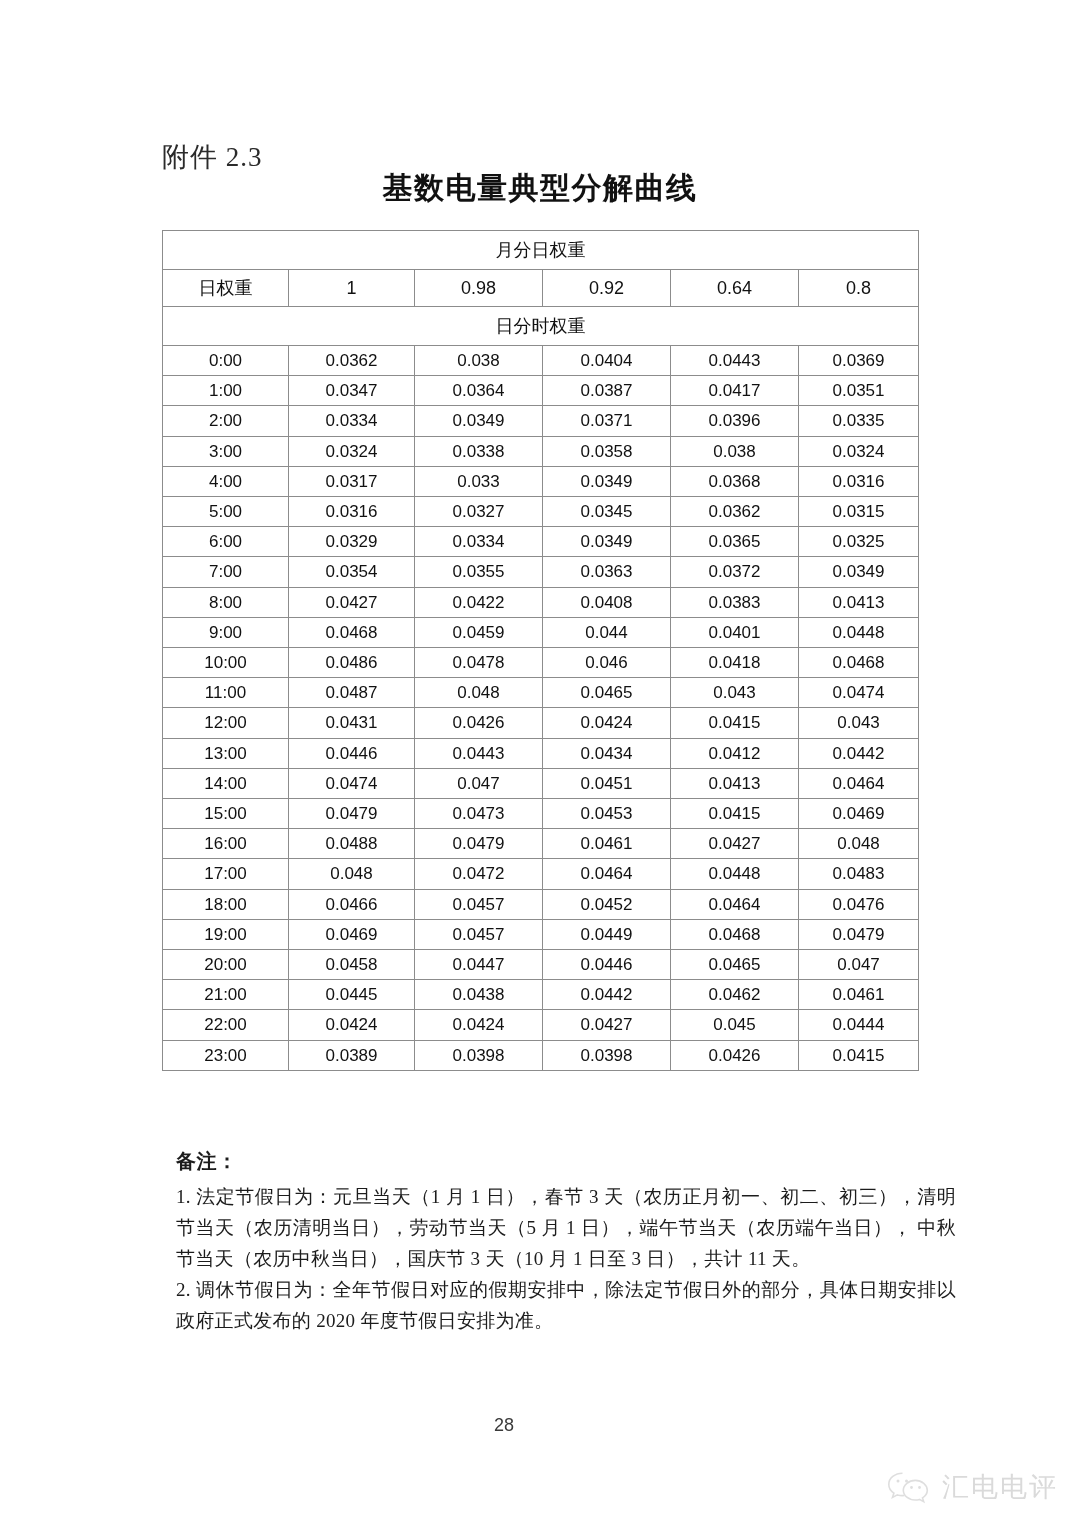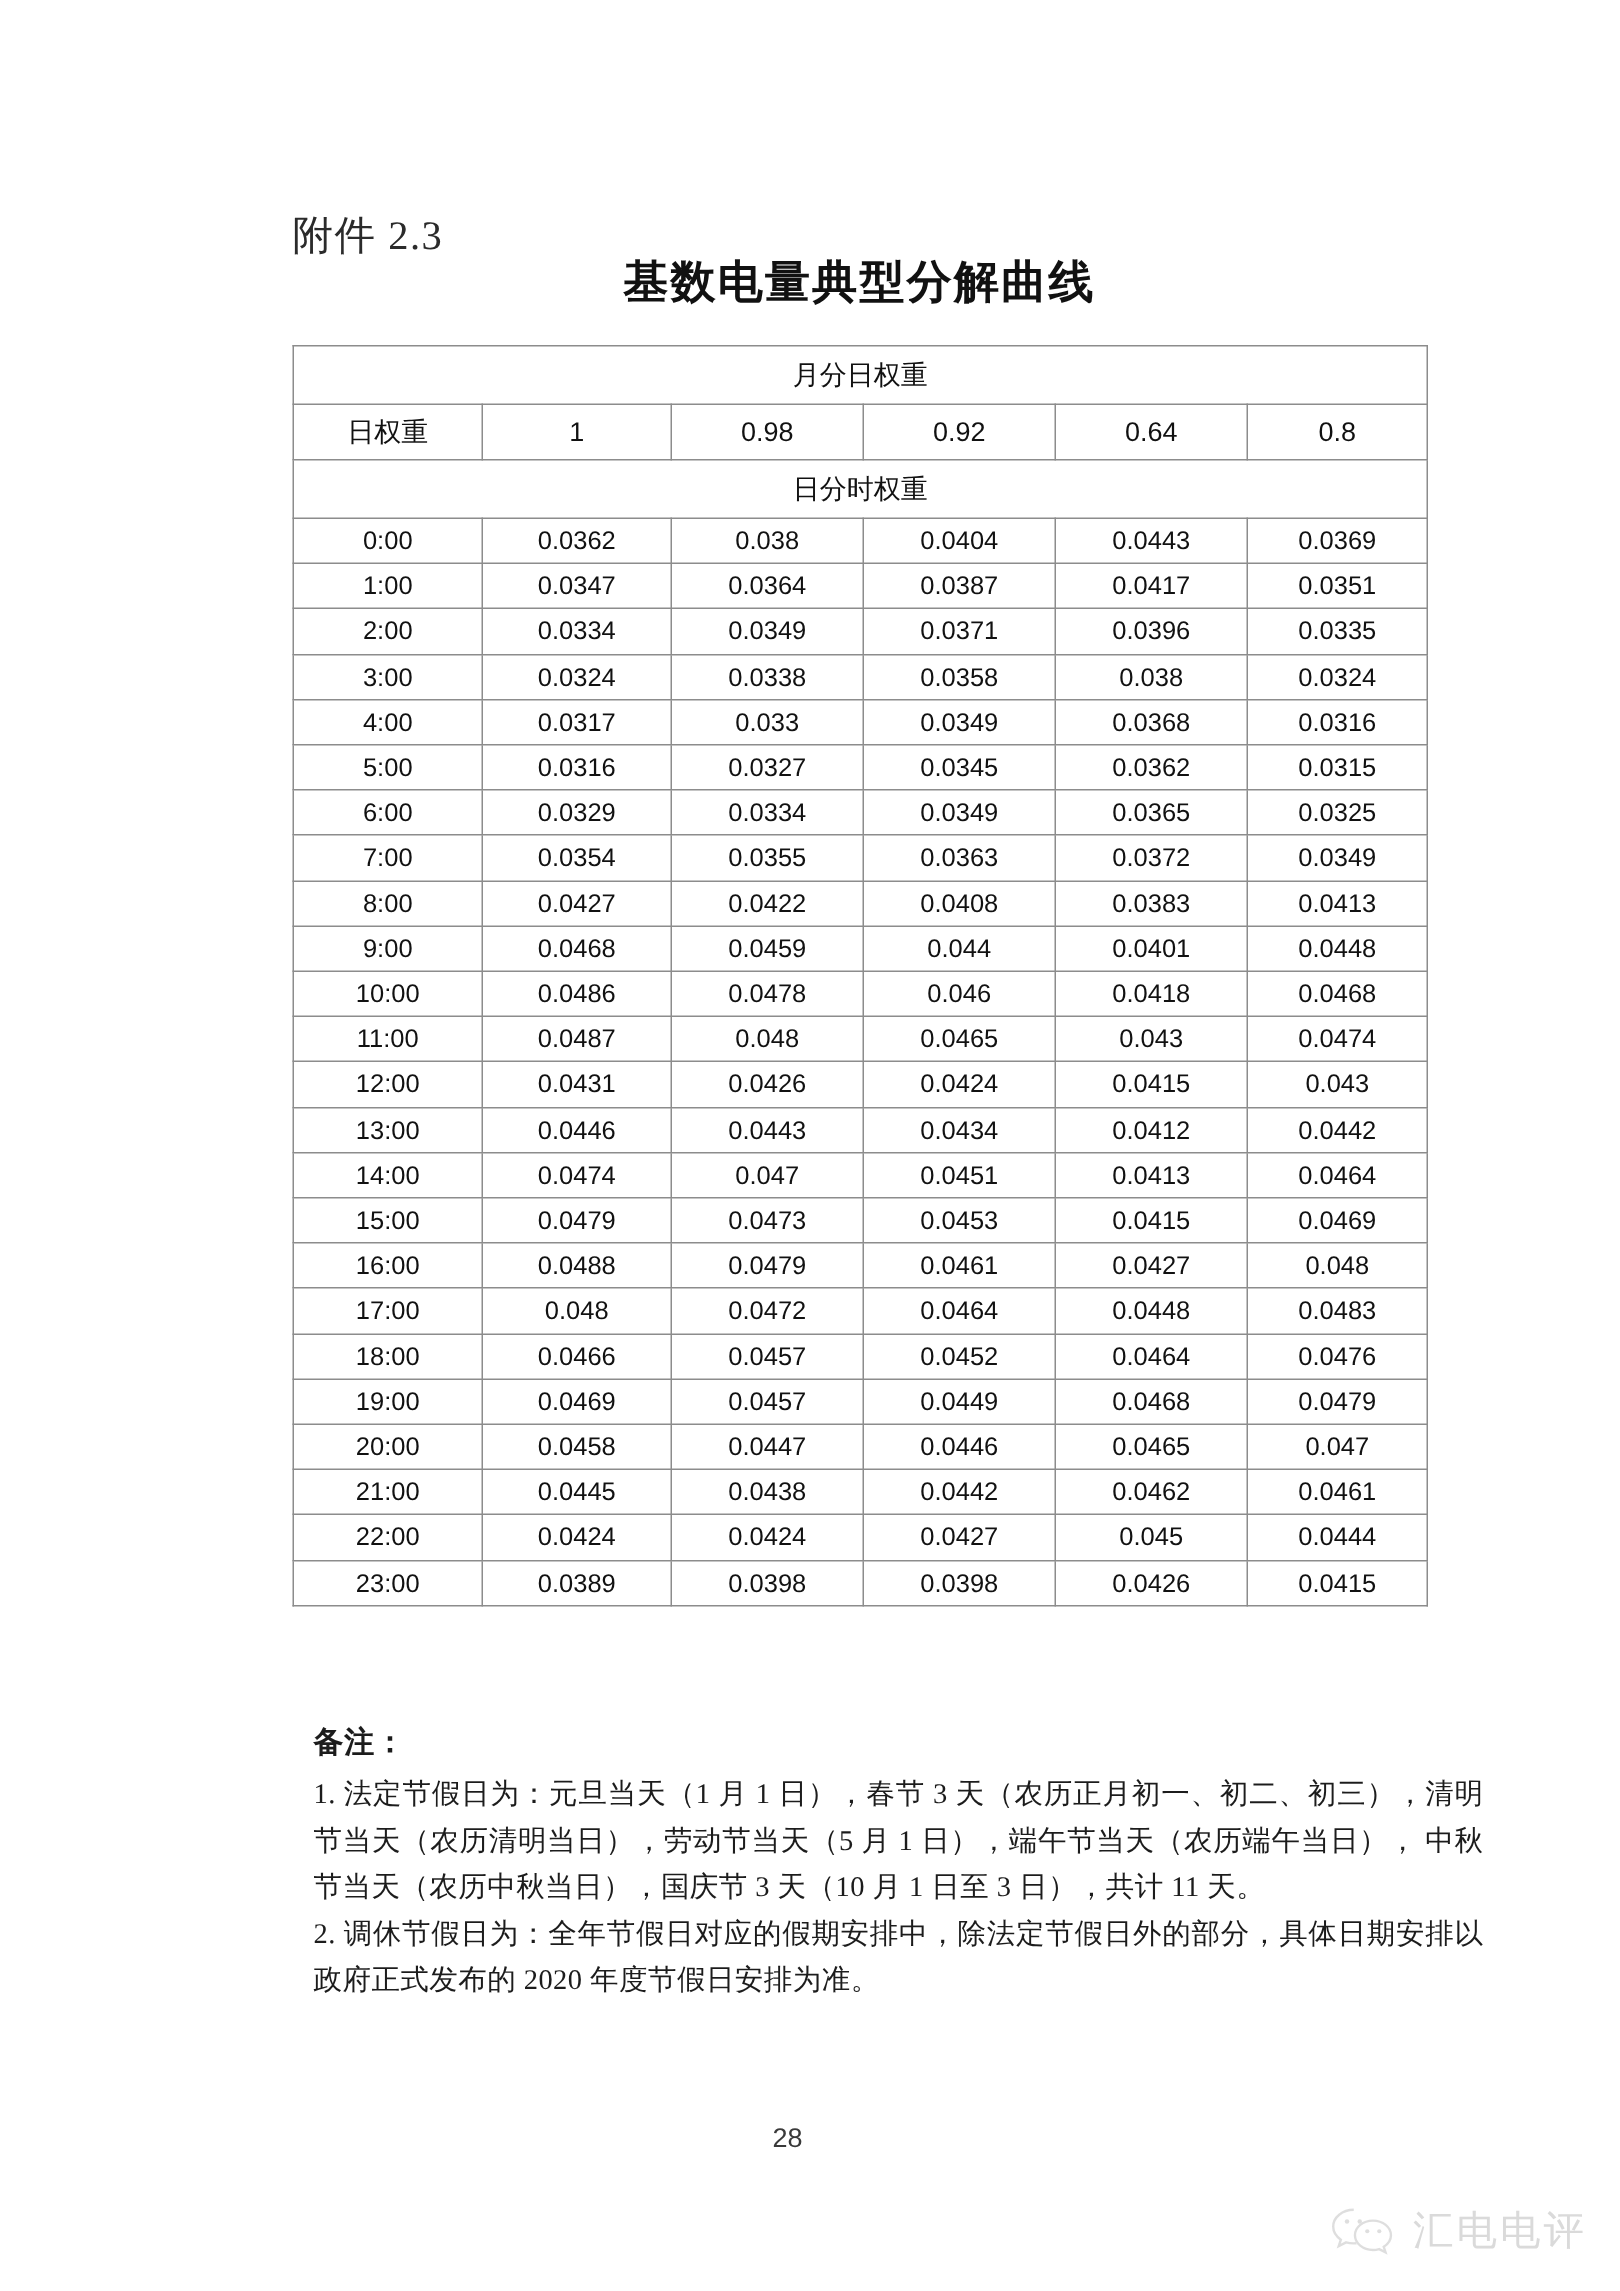--- a/index.html
+++ b/index.html
@@ -12,21 +12,20 @@
     background: #ffffff;
     font-family: "Liberation Serif", "DejaVu Serif", serif;
     color: #1a1a1a;
     position: relative;
     overflow: hidden;
   }
 
   .page {
     position: absolute;
     inset: 0;
-    margin-left: 33px;
   }
 
   
   .attach-label {
     position: absolute;
     left: 162px;
     top: 139px;
     font-family: "Liberation Serif", "DejaVu Serif", serif;
     font-size: 27px;
     letter-spacing: 1px;
@@ -123,20 +122,21 @@
   
   .page-number {
     position: absolute;
     left: 0;
     top: 1415px;
     width: 984px;
     text-align: center;
     font-family: "Liberation Sans", "DejaVu Sans", sans-serif;
     font-size: 18px;
     color: #3a3a3a;
+    padding-left: 12px;
   }
 
   
   .watermark {
     position: absolute;
     right: 22px;
     bottom: 22px;
     display: flex;
     align-items: center;
     gap: 10px;

